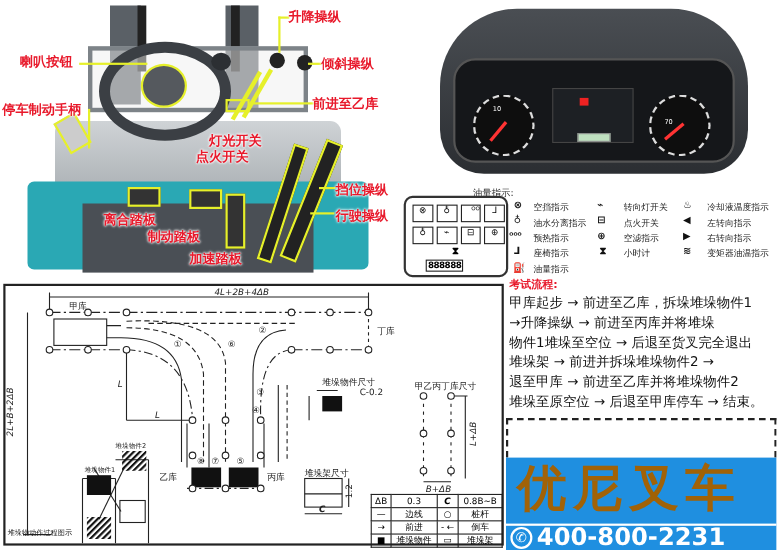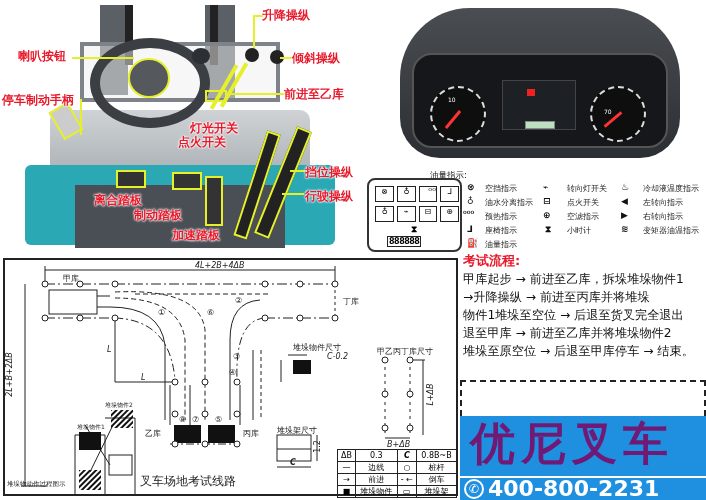--- a/index.html
+++ b/index.html
@@ -13,21 +13,21 @@
 .yl{position:absolute;background:#e6f02a}
 .ybox{position:absolute;border:2px solid #e6f02a}
 
 #dash{left:390px;top:8px;width:310px;height:160px}
 
 #sym{left:355px;top:170px;width:351px;height:82px}
 .symtxt{position:absolute;font-size:8px;color:#222;white-space:nowrap}
 .symico{position:absolute;font-size:9px;color:#111;font-weight:bold}
 
 #proc{left:458px;top:252px;width:248px;height:128px}
-.ptitle{font-size:13px;font-weight:bold;color:#e8192b}
+.ptitle{font-size:10px;font-weight:bold;color:#e8192b}
 .pline{font-size:12.2px;color:#111;line-height:18px;white-space:nowrap}
 
 #banner{left:458px;top:380px;width:248px;height:120px}
 
 #field{left:3px;top:258px;width:455px;height:238px;border:2px solid #222;background:#fff}
 .t{position:absolute;font-size:8px;color:#222;white-space:nowrap}
 table.leg{border-collapse:collapse;font-size:8px}
 table.leg td{border:1px solid #222;text-align:center;height:12px;padding:0 2px}
 </style>
 </head>
@@ -153,29 +153,30 @@
   <span class="symico" style="left:266px;top:54px">≋</span>
   <span class="symtxt" style="left:288px;top:55px">变矩器油温指示</span>
 </div>
 
 <div id="proc" class="abs">
   <div class="ptitle" style="margin-left:5px">考试流程:</div>
   <div style="margin-left:5px">
     <div class="pline">甲库起步 → 前进至乙库，拆垛堆垛物件1</div>
     <div class="pline">→升降操纵 → 前进至丙库并将堆垛</div>
     <div class="pline">物件1堆垛至空位 → 后退至货叉完全退出</div>
+    <div class="pline">堆垛架 → 前进并拆垛堆垛物件2 →</div>
     <div class="pline">退至甲库 → 前进至乙库并将堆垛物件2</div>
     <div class="pline">堆垛至原空位 → 后退至甲库停车 → 结束。</div>
   </div>
 </div>
 
 <div id="banner" class="abs">
   <div class="abs" style="left:2px;top:0;width:246px;height:36px;border:2px dashed #222;border-bottom:none"></div>
   <div class="abs" style="left:2px;top:36px;width:246px;height:84px;background:#1f8fe0"></div>
-  <div class="abs" style="left:12px;top:34px;font-size:45px;font-weight:bold;color:#701a75;letter-spacing:6px;white-space:nowrap">优尼叉车</div>
+  <div class="abs" style="left:12px;top:34px;font-size:45px;font-weight:bold;color:#a16207;letter-spacing:6px;white-space:nowrap">优尼叉车</div>
   <div class="abs" style="left:2px;top:96px;width:246px;height:2px;background:#fff"></div>
   <div class="abs" style="left:6px;top:99px;width:20px;height:20px;border-radius:50%;border:2px solid #fff;color:#fff;font-size:12px;text-align:center;line-height:16px">✆</div>
   <div class="abs" style="left:30px;top:96px;font-size:22px;font-weight:bold;color:#fff;white-space:nowrap">400-800-2231</div>
 </div>
 
 <div id="field" class="abs">
   <svg class="abs" style="left:0;top:0" width="451" height="234" viewBox="0 0 451 234">
     <g stroke="#222" fill="none" stroke-width="1">
 
       <line x1="40" y1="10" x2="330" y2="10"></line>
@@ -292,32 +293,31 @@
   <span class="t" style="left:153px;top:48px">①</span>
   <span class="t" style="left:230px;top:36px">②</span>
   <span class="t" style="left:228px;top:92px">③</span>
   <span class="t" style="left:224px;top:108px">④</span>
   <span class="t" style="left:210px;top:155px">⑤</span>
   <span class="t" style="left:202px;top:48px">⑥</span>
   <span class="t" style="left:187px;top:155px">⑦</span>
   <span class="t" style="left:174px;top:155px">⑧</span>
 
   <span class="t" style="left:288px;top:82px">堆垛物件尺寸</span>
-  <span class="t" style="left:322px;top:92px;font-style:italic">C-0.2</span>
+  <span class="t" style="left:322px;top:92px;">C-0.2</span>
   <span class="t" style="left:372px;top:86px">甲乙丙丁库尺寸</span>
   <span class="t" style="left:414px;top:130px;transform:rotate(-90deg);font-style:italic">L+ΔB</span>
   <span class="t" style="left:382px;top:180px;font-style:italic">B+ΔB</span>
   <span class="t" style="left:272px;top:165px">堆垛架尺寸</span>
   <span class="t" style="left:306px;top:182px;transform:rotate(-90deg)">1.2</span>
   <span class="t" style="left:285px;top:198px;font-style:italic;font-weight:bold">C</span>
 
   <span class="t" style="left:72px;top:163px;font-size:6px">堆垛物件1</span>
   <span class="t" style="left:100px;top:141px;font-size:6px">堆垛物件2</span>
   <span class="t" style="left:2px;top:220px;font-size:6.5px">堆垛物动作过程图示</span>
-  <span class="t" style="left:135px;top:213px;font-size:12px">叉车场地考试线路</span>
 
   <table class="leg abs" style="left:332px;top:189px;width:120px">
     <tbody>
         <tr>
           <td>ΔB</td>
           <td>0.3</td>
           <td style="font-weight:bold;font-style:italic">C</td>
           <td>0.8B~B</td>
         </tr>
     <tr>

